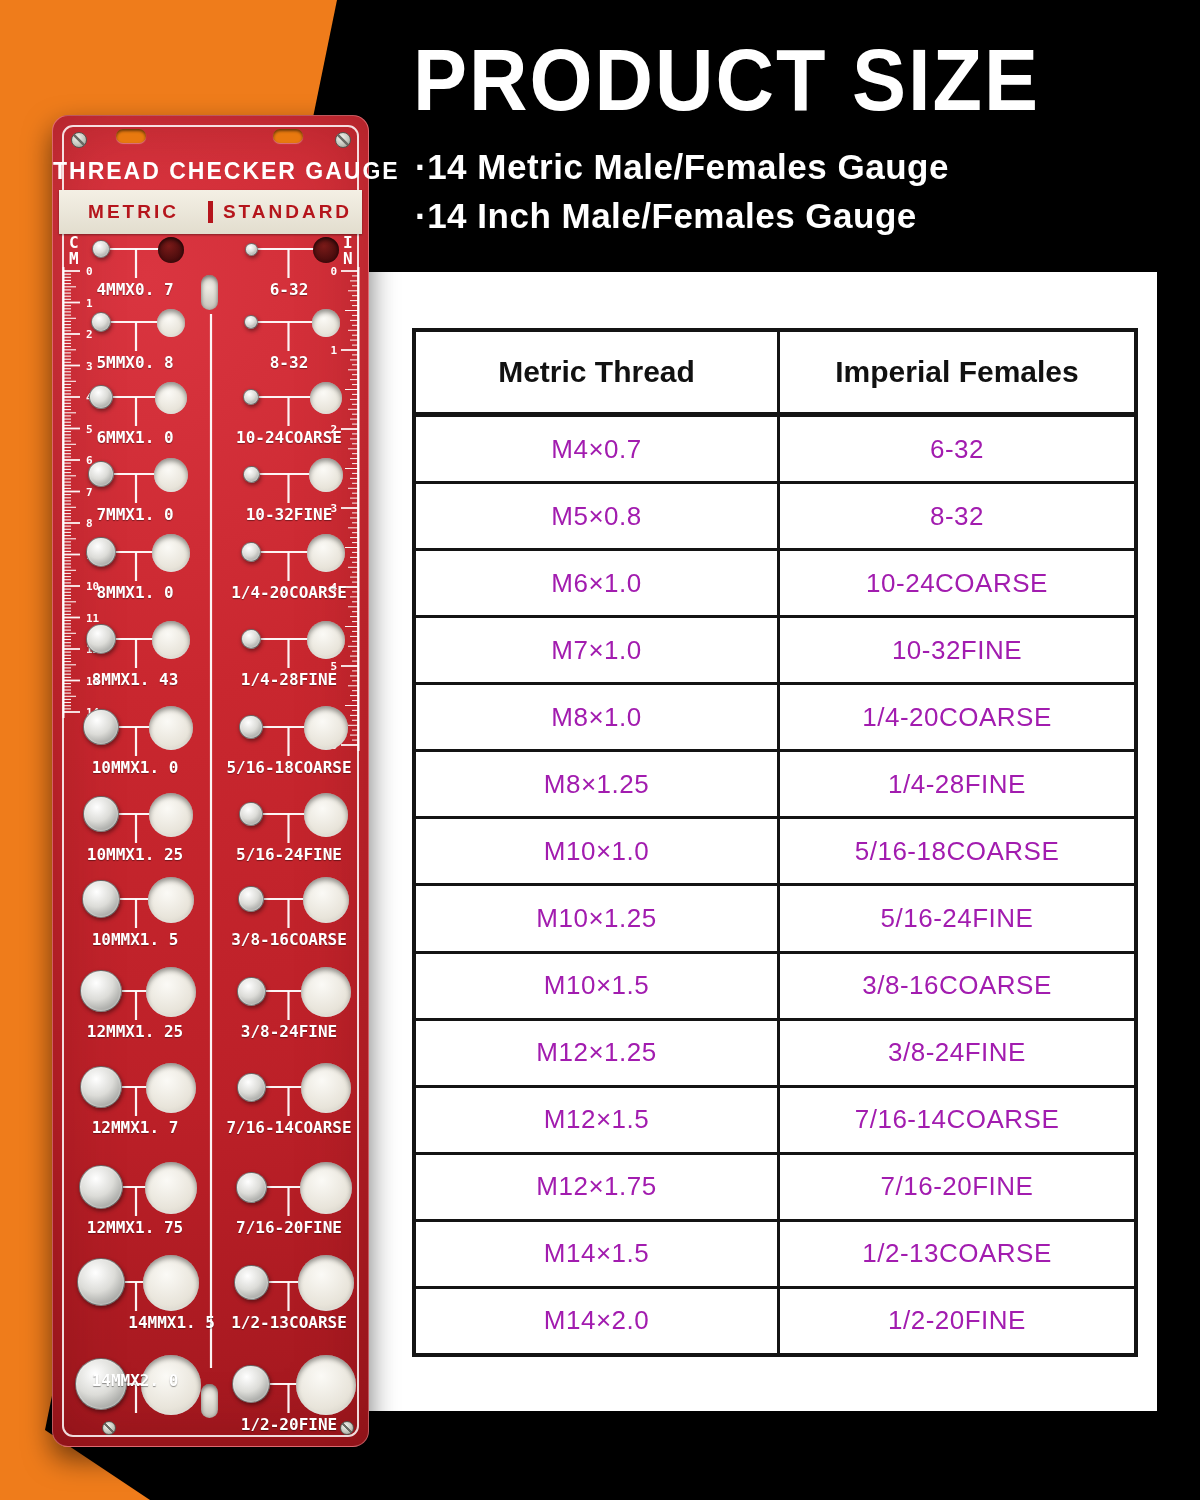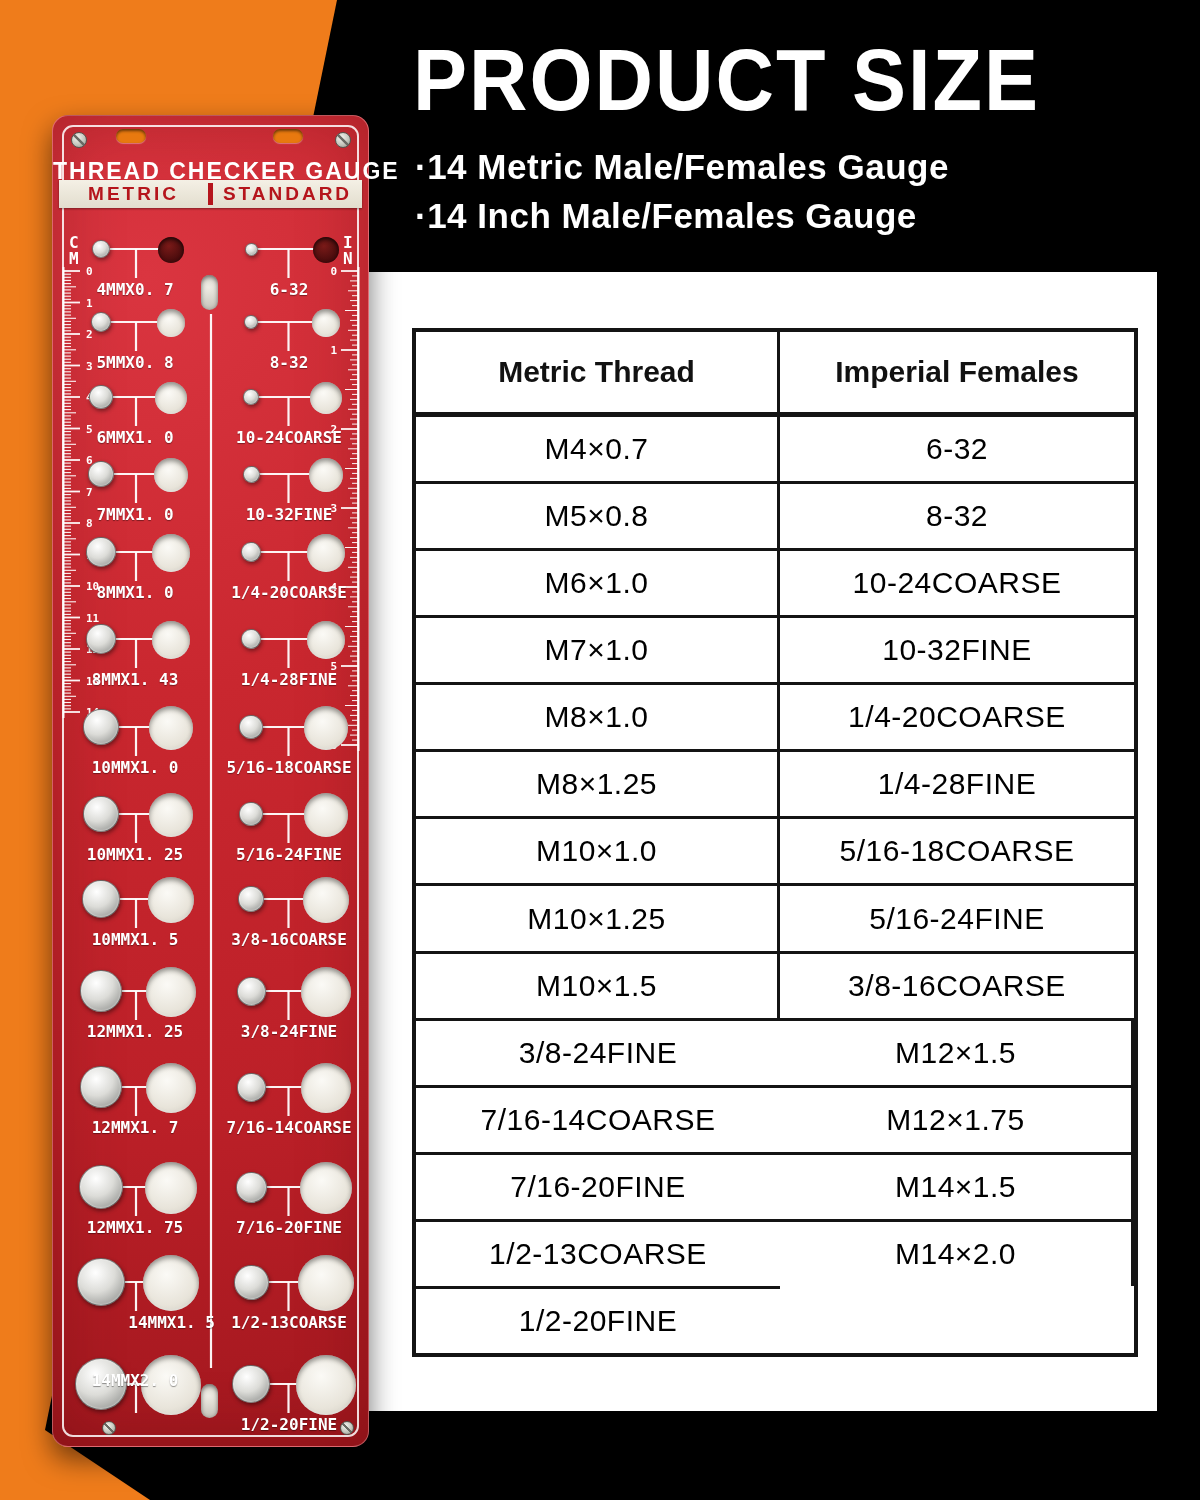--- a/index.html
+++ b/index.html
@@ -14,31 +14,31 @@
   
   #product-title{position:absolute;left:413px;top:30px;z-index:2;color:#fff;font-size:81px;font-weight:bold;letter-spacing:2px;white-space:nowrap;transform:scaleY(1.08);transform-origin:top left;}
   .bullet{position:absolute;left:415px;z-index:2;color:#fff;font-size:35px;font-weight:bold;letter-spacing:.5px;white-space:nowrap;}
   #bullet-1{top:147px;}
   #bullet-2{top:196px;}
 
   
   #spec-panel{position:absolute;left:362px;top:272px;width:795px;height:1139px;background:var(--panel);z-index:1;}
   #spec-table{position:absolute;left:412px;top:328px;width:726px;height:1029px;z-index:2;border:4px solid var(--tborder);background:#fff;display:grid;grid-template-columns:364px 1fr;grid-template-rows:82px repeat(14,1fr);}
   .th{display:flex;align-items:center;justify-content:center;font-size:30px;font-weight:bold;color:#111;border-bottom:2px solid var(--tborder);}
-  .td{display:flex;align-items:center;justify-content:center;font-size:30px;color:#000000;border-top:3px solid var(--tborder);letter-spacing:.5px;}
+  .td{display:flex;align-items:center;justify-content:center;font-size:26px;color:#a21caf;border-top:3px solid var(--tborder);letter-spacing:.5px;}
   .col1{border-right:3px solid var(--tborder);}
 
   
   #gauge{position:absolute;left:52px;top:115px;width:317px;height:1332px;z-index:3;border-radius:16px;
     background:radial-gradient(circle at 30% 12%,#DA3540 0%,#C9272F 35%,#BC2028 70%,#A2171E 100%);
     box-shadow:0 12px 28px rgba(0,0,0,.55), inset 0 0 70px rgba(60,0,0,.25);
     border:1px solid rgba(255,255,255,.28);}
   #gauge-inset-border{position:absolute;left:9px;top:9px;right:9px;bottom:9px;border:2px solid rgba(255,255,255,.85);border-radius:11px;}
   #gauge-title{position:absolute;left:0;top:42px;width:100%;text-align:center;color:#fff;font-size:23px;font-weight:bold;letter-spacing:2px;white-space:nowrap;}
-  #band{position:absolute;left:6px;top:64px;right:6px;height:28px;background:linear-gradient(#F4F0E5,#E2DDCE);display:flex;box-shadow:0 1px 2px rgba(0,0,0,.4);}
+  #band{position:absolute;left:6px;top:74px;right:6px;height:44px;background:linear-gradient(#F4F0E5,#E2DDCE);display:flex;box-shadow:0 1px 2px rgba(0,0,0,.4);}
   .band-cell{flex:1;display:flex;align-items:center;justify-content:center;color:var(--band-text);font-weight:bold;font-size:19px;letter-spacing:3px;}
   #band-divider{width:5px;height:22px;align-self:center;background:var(--band-text);}
   .scale-letters{position:absolute;top:119px;color:#fff;font-weight:bold;font-size:16px;line-height:16px;text-align:center;font-family:"DejaVu Sans Mono",monospace;}
   #cm-letters{left:16px;}
   #in-letters{left:290px;}
   .slot{position:absolute;top:13px;width:30px;height:14px;border-radius:7px;background:#E8790F;box-shadow:inset 0 2px 3px rgba(0,0,0,.55), 0 1px 1px rgba(255,255,255,.35);}
   .screw{position:absolute;border-radius:50%;border:1px solid #55564f;
     background:linear-gradient(45deg,transparent 42%,#6a6a64 45%,#6a6a64 55%,transparent 58%),radial-gradient(circle at 38% 32%,#f4f4ee,#c4c6bd 55%,#8f918a);}
   .oval-slot{position:absolute;left:148px;width:17px;height:35px;border-radius:9px;background:radial-gradient(circle at 45% 35%,#efece4,#cfccc3 70%,#b8b5ac);box-shadow:inset 0 2px 4px rgba(0,0,0,.5);}
   #gauge-graphics{position:absolute;inset:0;}
@@ -79,20 +79,21 @@
       <div class="td col1">M8×1.0</div>
       <div class="td">1/4-20COARSE</div>
       <div class="td col1">M8×1.25</div>
       <div class="td">1/4-28FINE</div>
       <div class="td col1">M10×1.0</div>
       <div class="td">5/16-18COARSE</div>
       <div class="td col1">M10×1.25</div>
       <div class="td">5/16-24FINE</div>
       <div class="td col1">M10×1.5</div>
       <div class="td">3/8-16COARSE</div>
+      <div class="td col1">M12×1.25</div>
       <div class="td">3/8-24FINE</div>
       <div class="td col1">M12×1.5</div>
       <div class="td">7/16-14COARSE</div>
       <div class="td col1">M12×1.75</div>
       <div class="td">7/16-20FINE</div>
       <div class="td col1">M14×1.5</div>
       <div class="td">1/2-13COARSE</div>
       <div class="td col1">M14×2.0</div>
       <div class="td">1/2-20FINE</div>
     </div>

